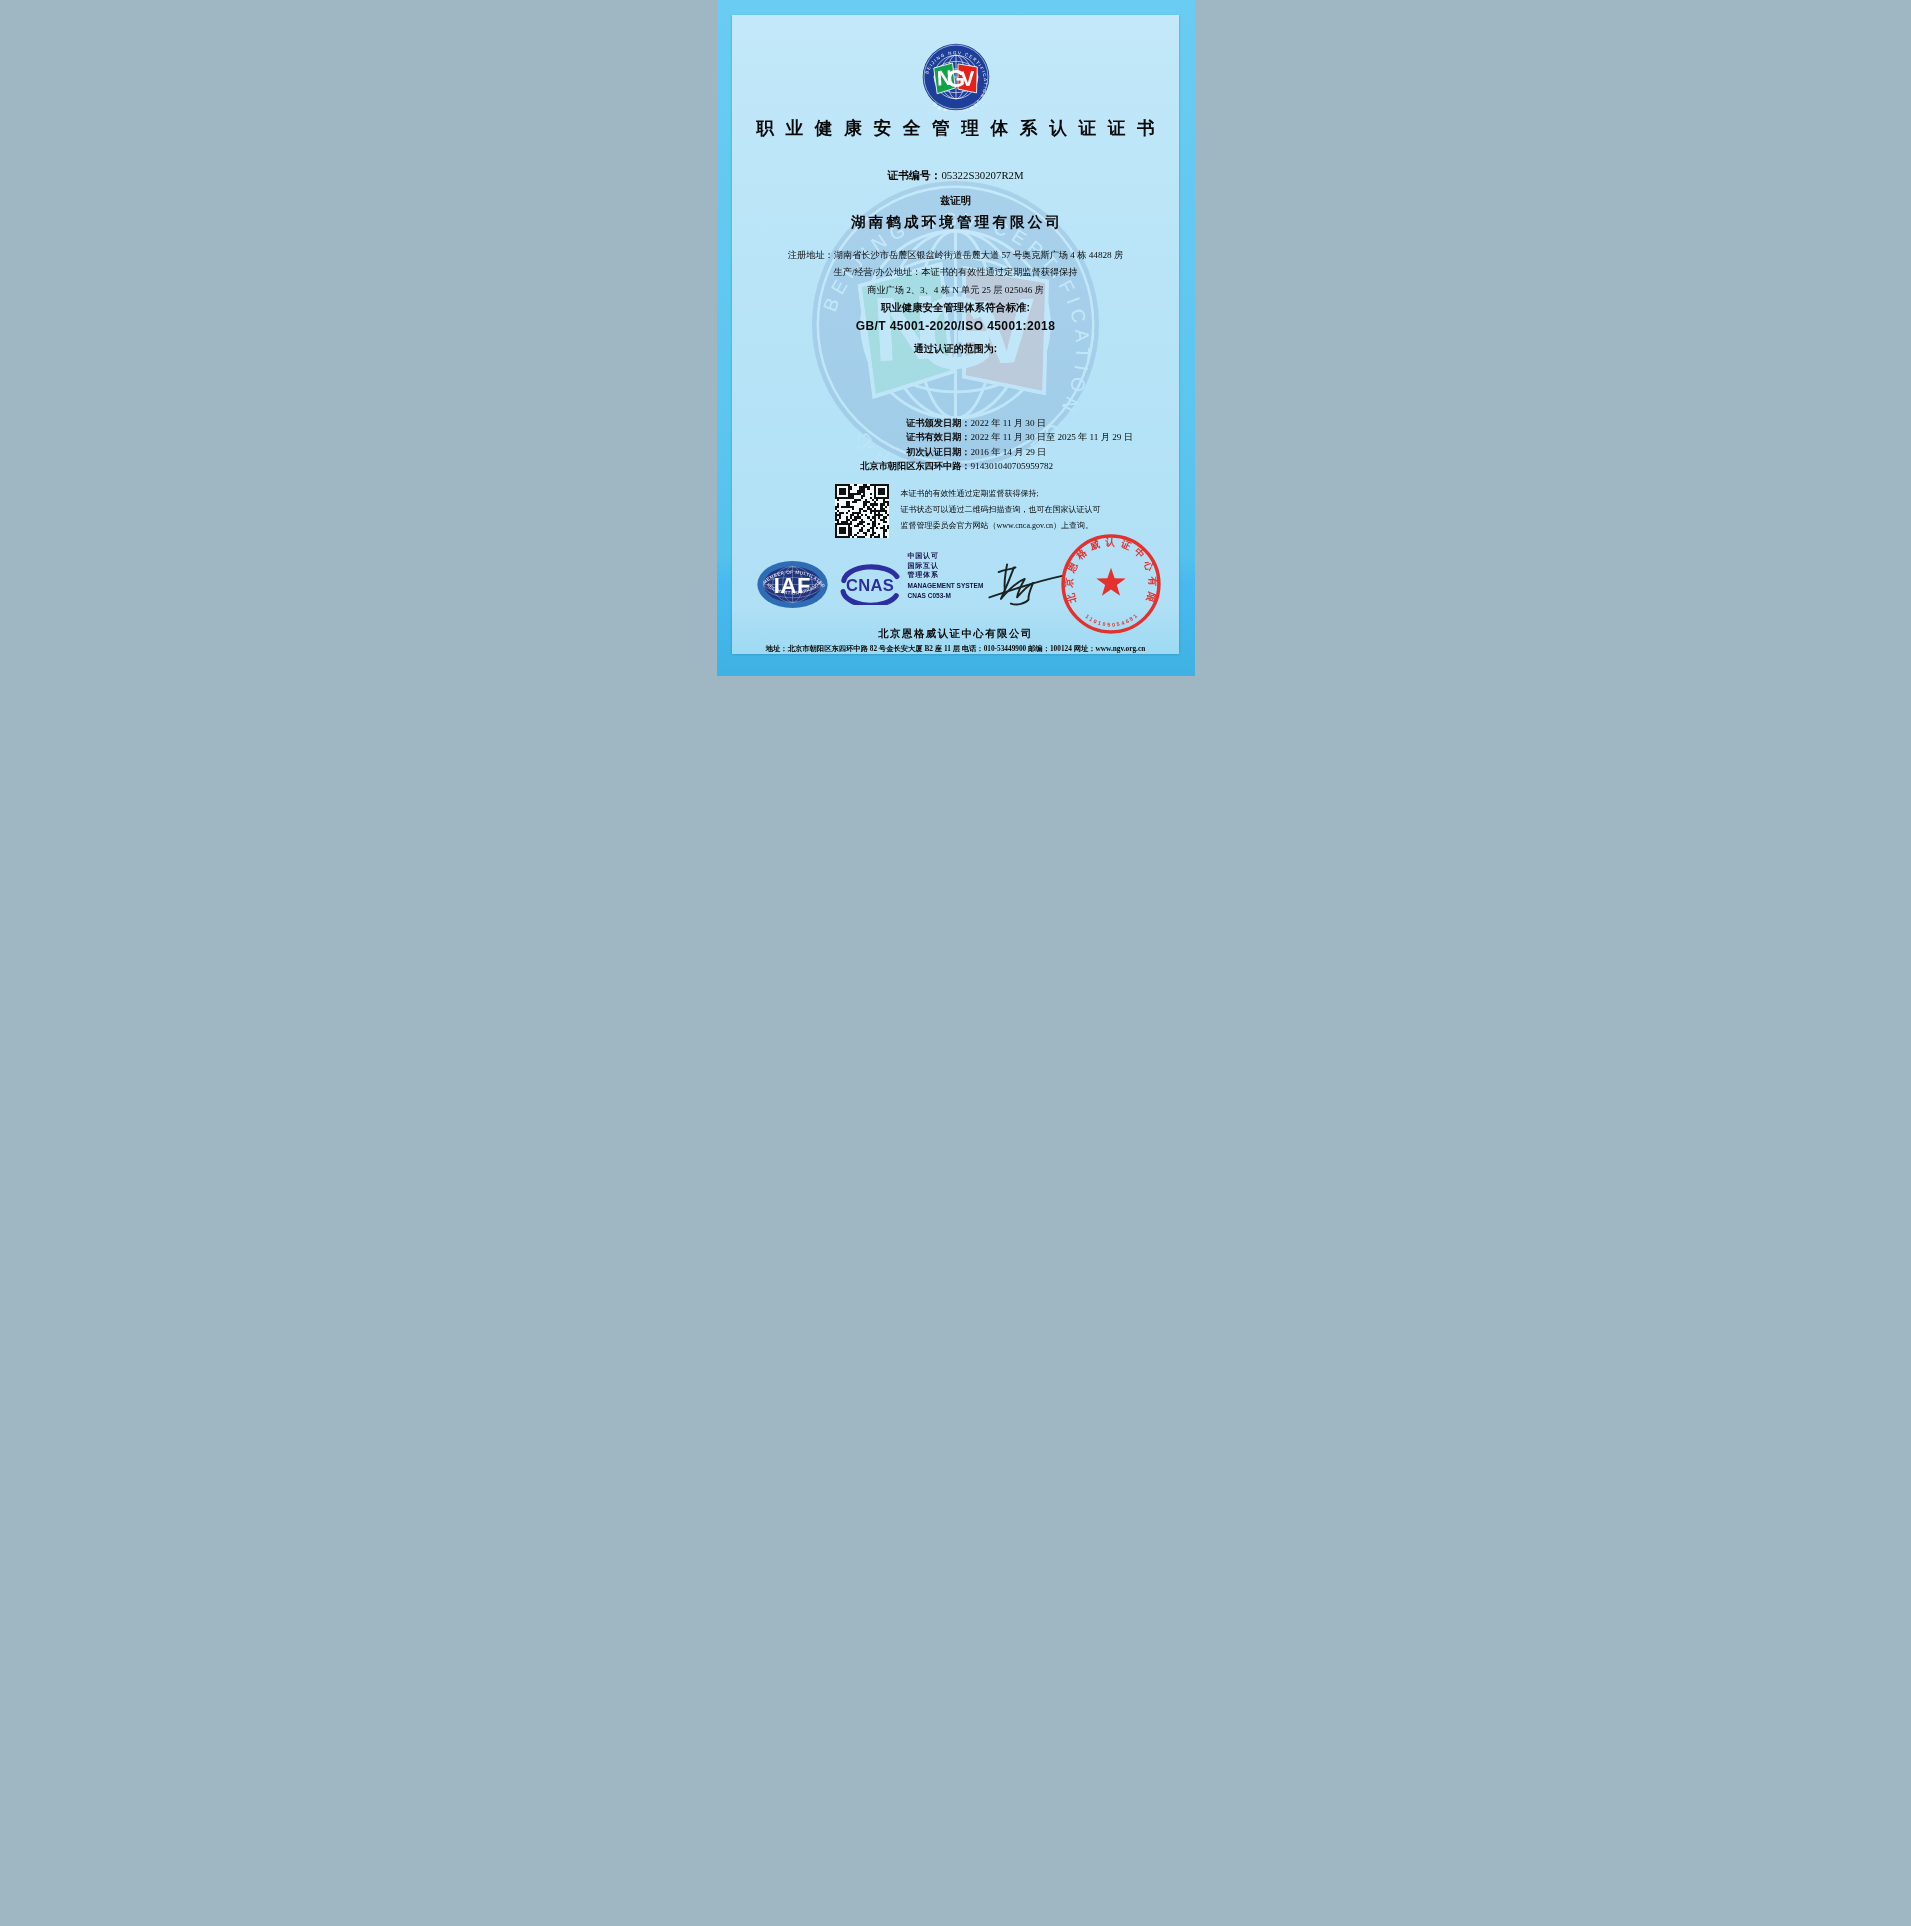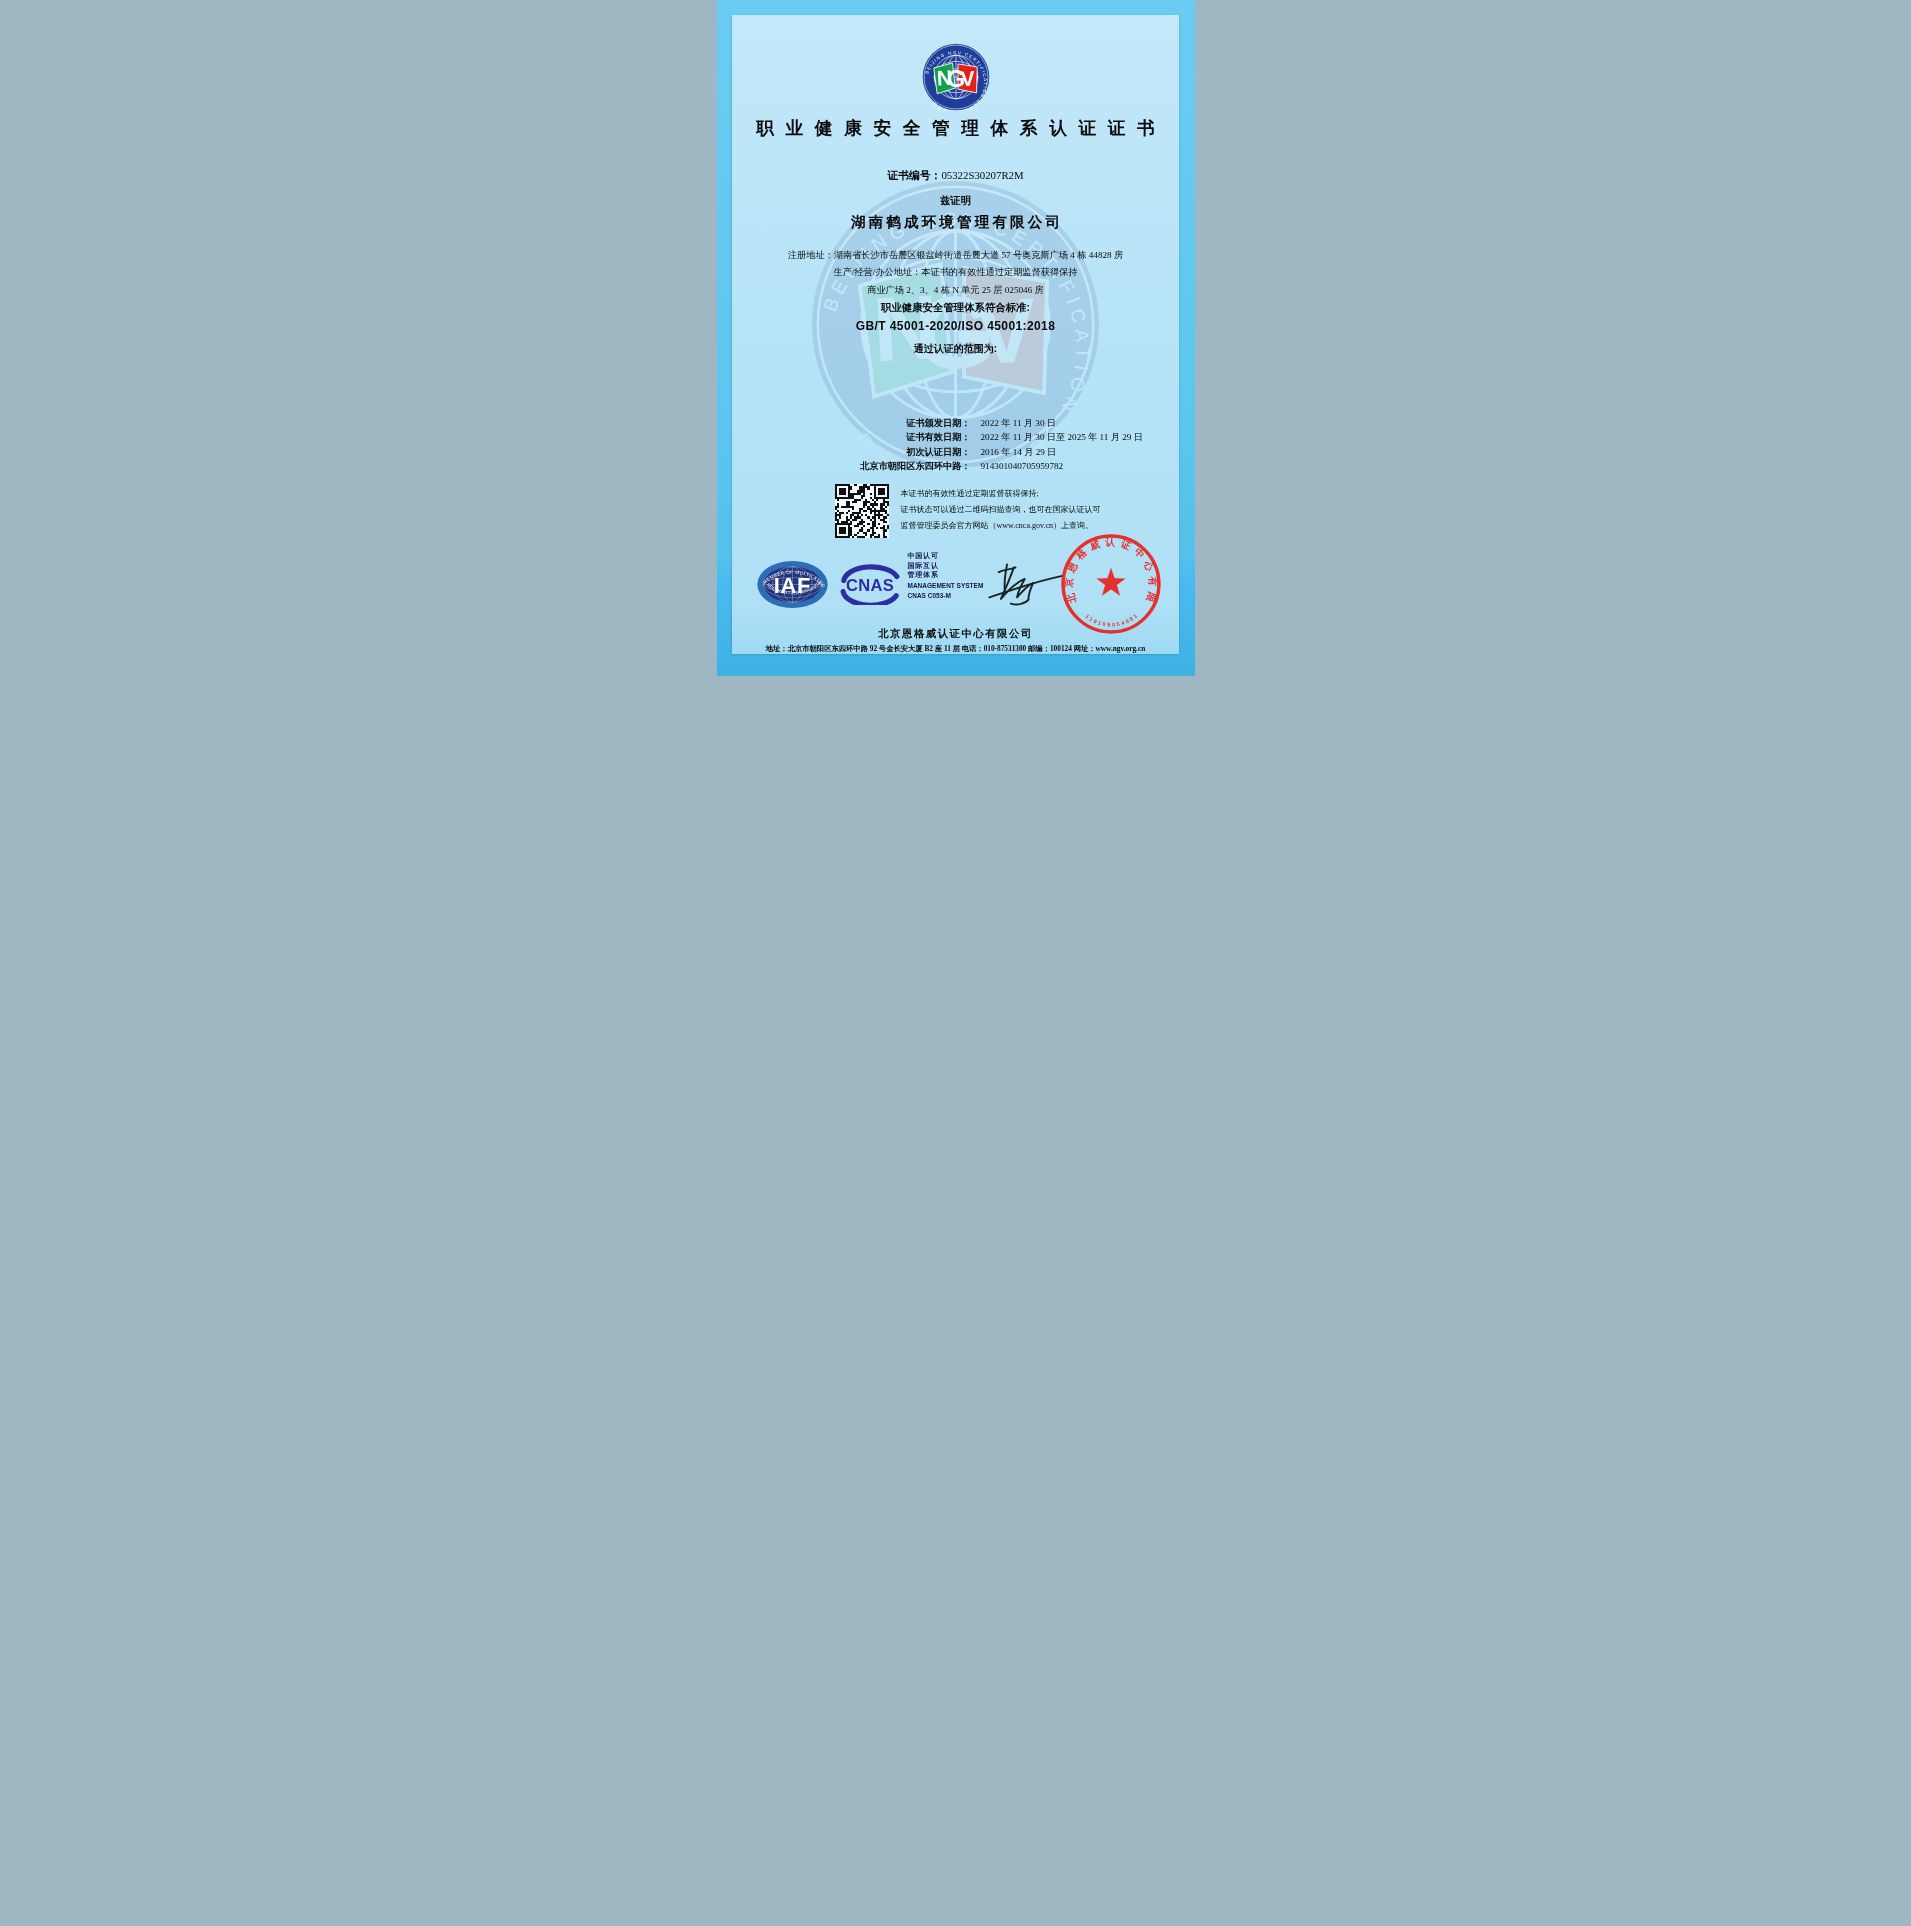--- a/index.html
+++ b/index.html
@@ -26,21 +26,21 @@
   #addr0{top:249px;} #addr1{top:266px;} #addr2{top:284px;}
   #stdhead{top:301px;font-size:10.4px;font-weight:bold;}
   #stdcode{top:319px;font-size:12px;font-weight:bold;letter-spacing:0.4px;}
   #scopehead{top:342px;font-size:10px;font-weight:bold;}
   #scope{left:32px;top:364px;width:413px;font-size:11.2px;font-weight:bold;line-height:17.7px;}
   .jline{text-align:justify;text-align-last:justify;text-justify:inter-character;word-break:break-all;}
   .jlast{text-align:center;}
   #details{left:23px;top:416px;width:431px;font-size:9.2px;line-height:14.3px;}
   #details .row{display:flex;}
   #details .lab{width:231px;text-align:right;font-weight:bold;white-space:nowrap;}
-  #details .val{margin-left:10px;text-align:left;white-space:nowrap;}
+  #details .val{text-align:left;white-space:nowrap;}
   #qr{left:118px;top:484px;width:54px;height:54px;}
   #qrnote{left:184px;top:486px;width:266px;font-size:8px;line-height:16px;font-weight:normal;}
   #iaf{left:39px;top:559px;width:73px;height:51px;}
   #cnas{left:122px;top:563px;width:62px;height:42px;}
   #acctext{left:191px;top:552px;width:92px;color:#15154a;}
   #acctext .cn{font-size:7px;line-height:9.6px;font-weight:bold;letter-spacing:0.8px;}
   #acctext .en{font-family:"Liberation Sans","DejaVu Sans",sans-serif;font-size:6.5px;line-height:10px;font-weight:bold;white-space:nowrap;}
   #sig{left:270px;top:559px;width:77px;height:48px;}
   #seal{left:343px;top:533px;width:102px;height:102px;opacity:.93;}
   #footco{top:627px;font-size:10.4px;font-weight:bold;letter-spacing:1.5px;}
@@ -520,15 +520,15 @@
       <textPath href="#sealArc" startOffset="2">北京恩格威认证中心有限公司</textPath>
     </text>
     <path id="sealNum" d="M 62 215 A 103 103 0 0 0 202 215" fill="none"></path>
     <text font-size="14" font-weight="bold" fill="#e8241f" letter-spacing="5">
       <textPath href="#sealNum" startOffset="4">1101050546810</textPath>
     </text>
     <polygon fill="#e8241f" points="132,90 141.4,117.1 170,117.6 147.2,134.9 155.5,162.4 132,146 108.5,162.4 116.8,134.9 94,117.6 122.6,117.1"></polygon>
   </svg>
 
   <div class="abs ctr" id="footco">北京恩格威认证中心有限公司</div>
-  <div class="abs ctr" id="footinfo">地址：北京市朝阳区东四环中路 92 号金长安大厦 B2 座 11 层  电话：010-87531300  邮编：100124  网址：www.ngv.org.cn</div>
+  <div class="abs ctr" id="footinfo">地址：北京市朝阳区东四环中路 82 号金长安大厦 B2 座 11 层  电话：010-53449900  邮编：100124  网址：www.ngv.org.cn</div>
 </div>
 
 
 </body></html>

